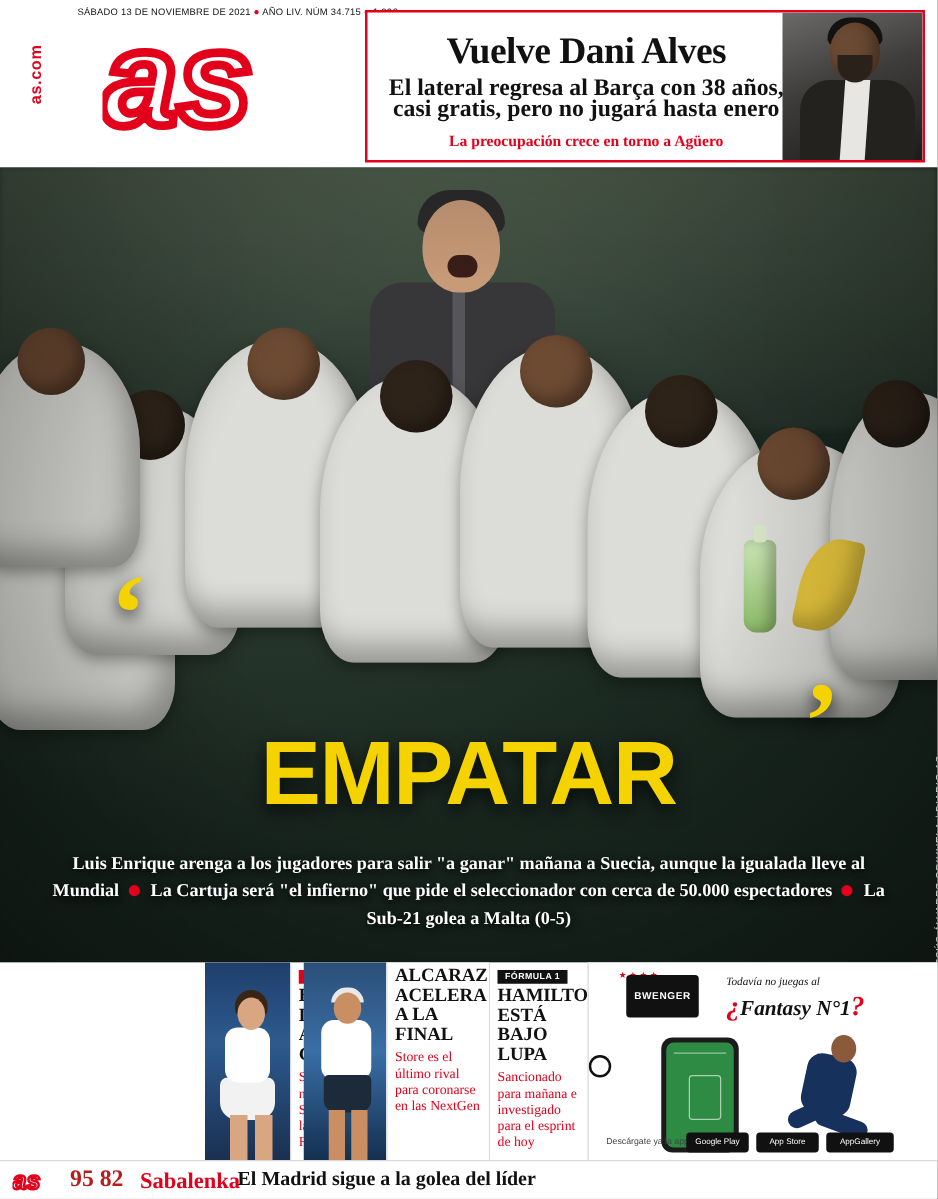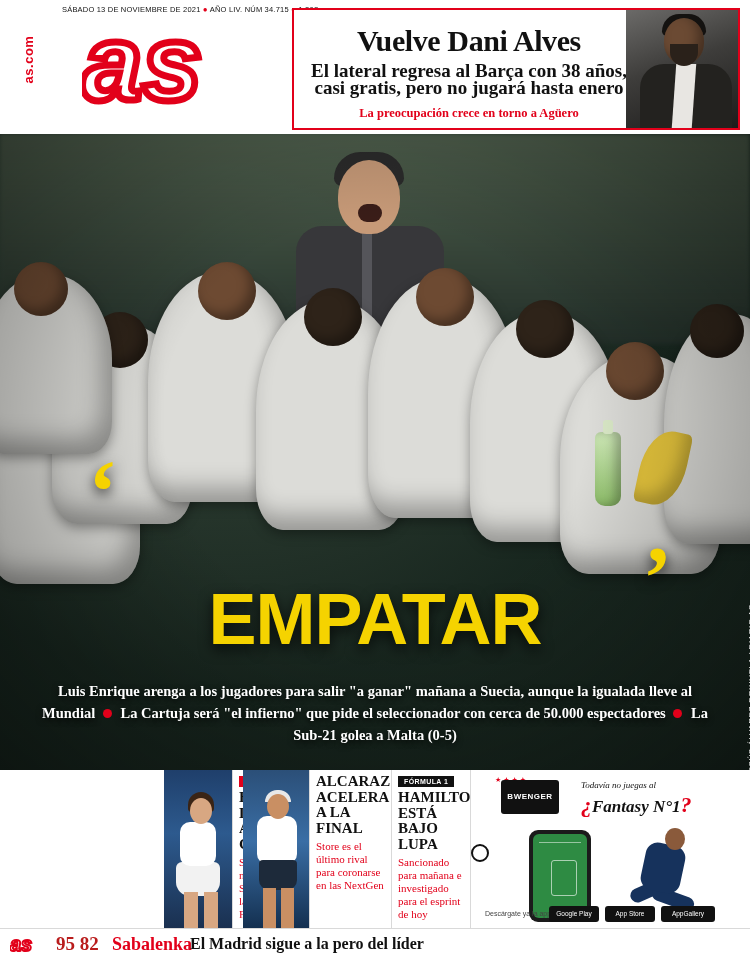--- a/index.html
+++ b/index.html
@@ -513,16 +513,16 @@
     <div class="btm-as">
       <svg width="36" height="18" viewBox="0 0 36 18" xmlns="http://www.w3.org/2000/svg">
         <text x="0" y="16" font-family="Liberation Sans, sans-serif" font-size="20" font-weight="bold" fill="#ffffff" stroke="#e2001a" stroke-width="2" font-style="italic">as</text>
       </svg>
     </div>
     <div class="score">
       <span>95</span>
       <span>82</span>
     </div>
     <div class="euroliga">Sabalenka</div>
-    <div class="euroliga-text">El Madrid sigue a la pero del líder</div>
+    <div class="euroliga-text">El Madrid sigue a la golea del líder</div>
   </div>
 
 </div>
 
 </body></html>

